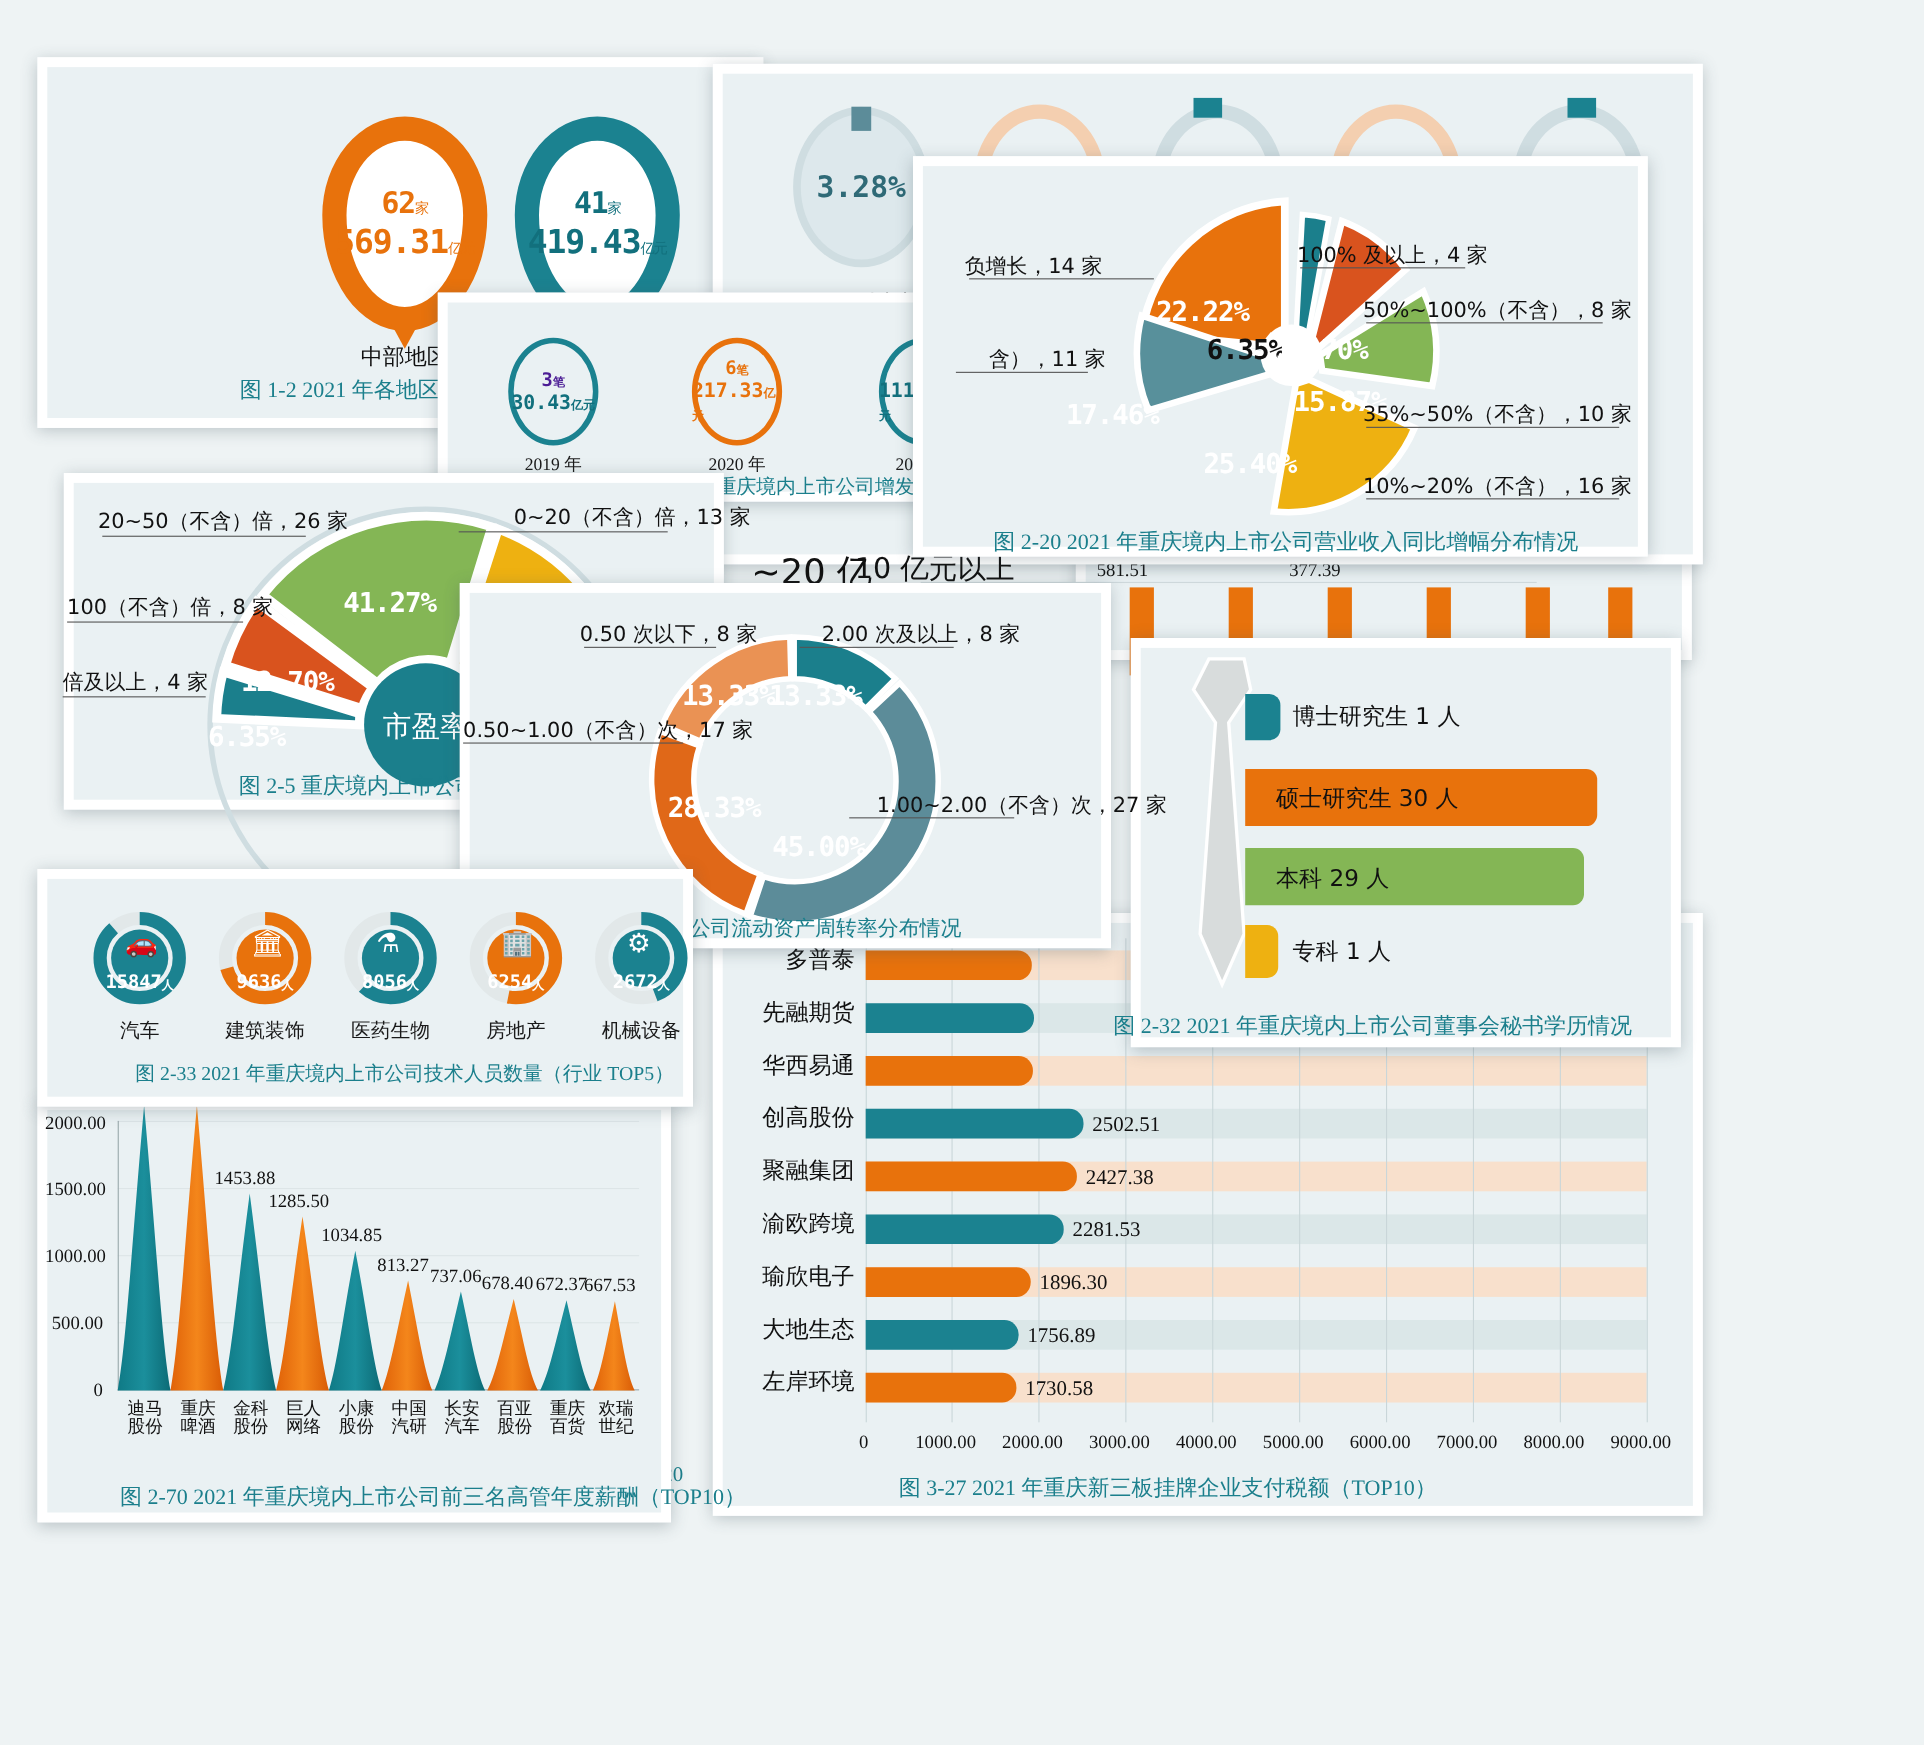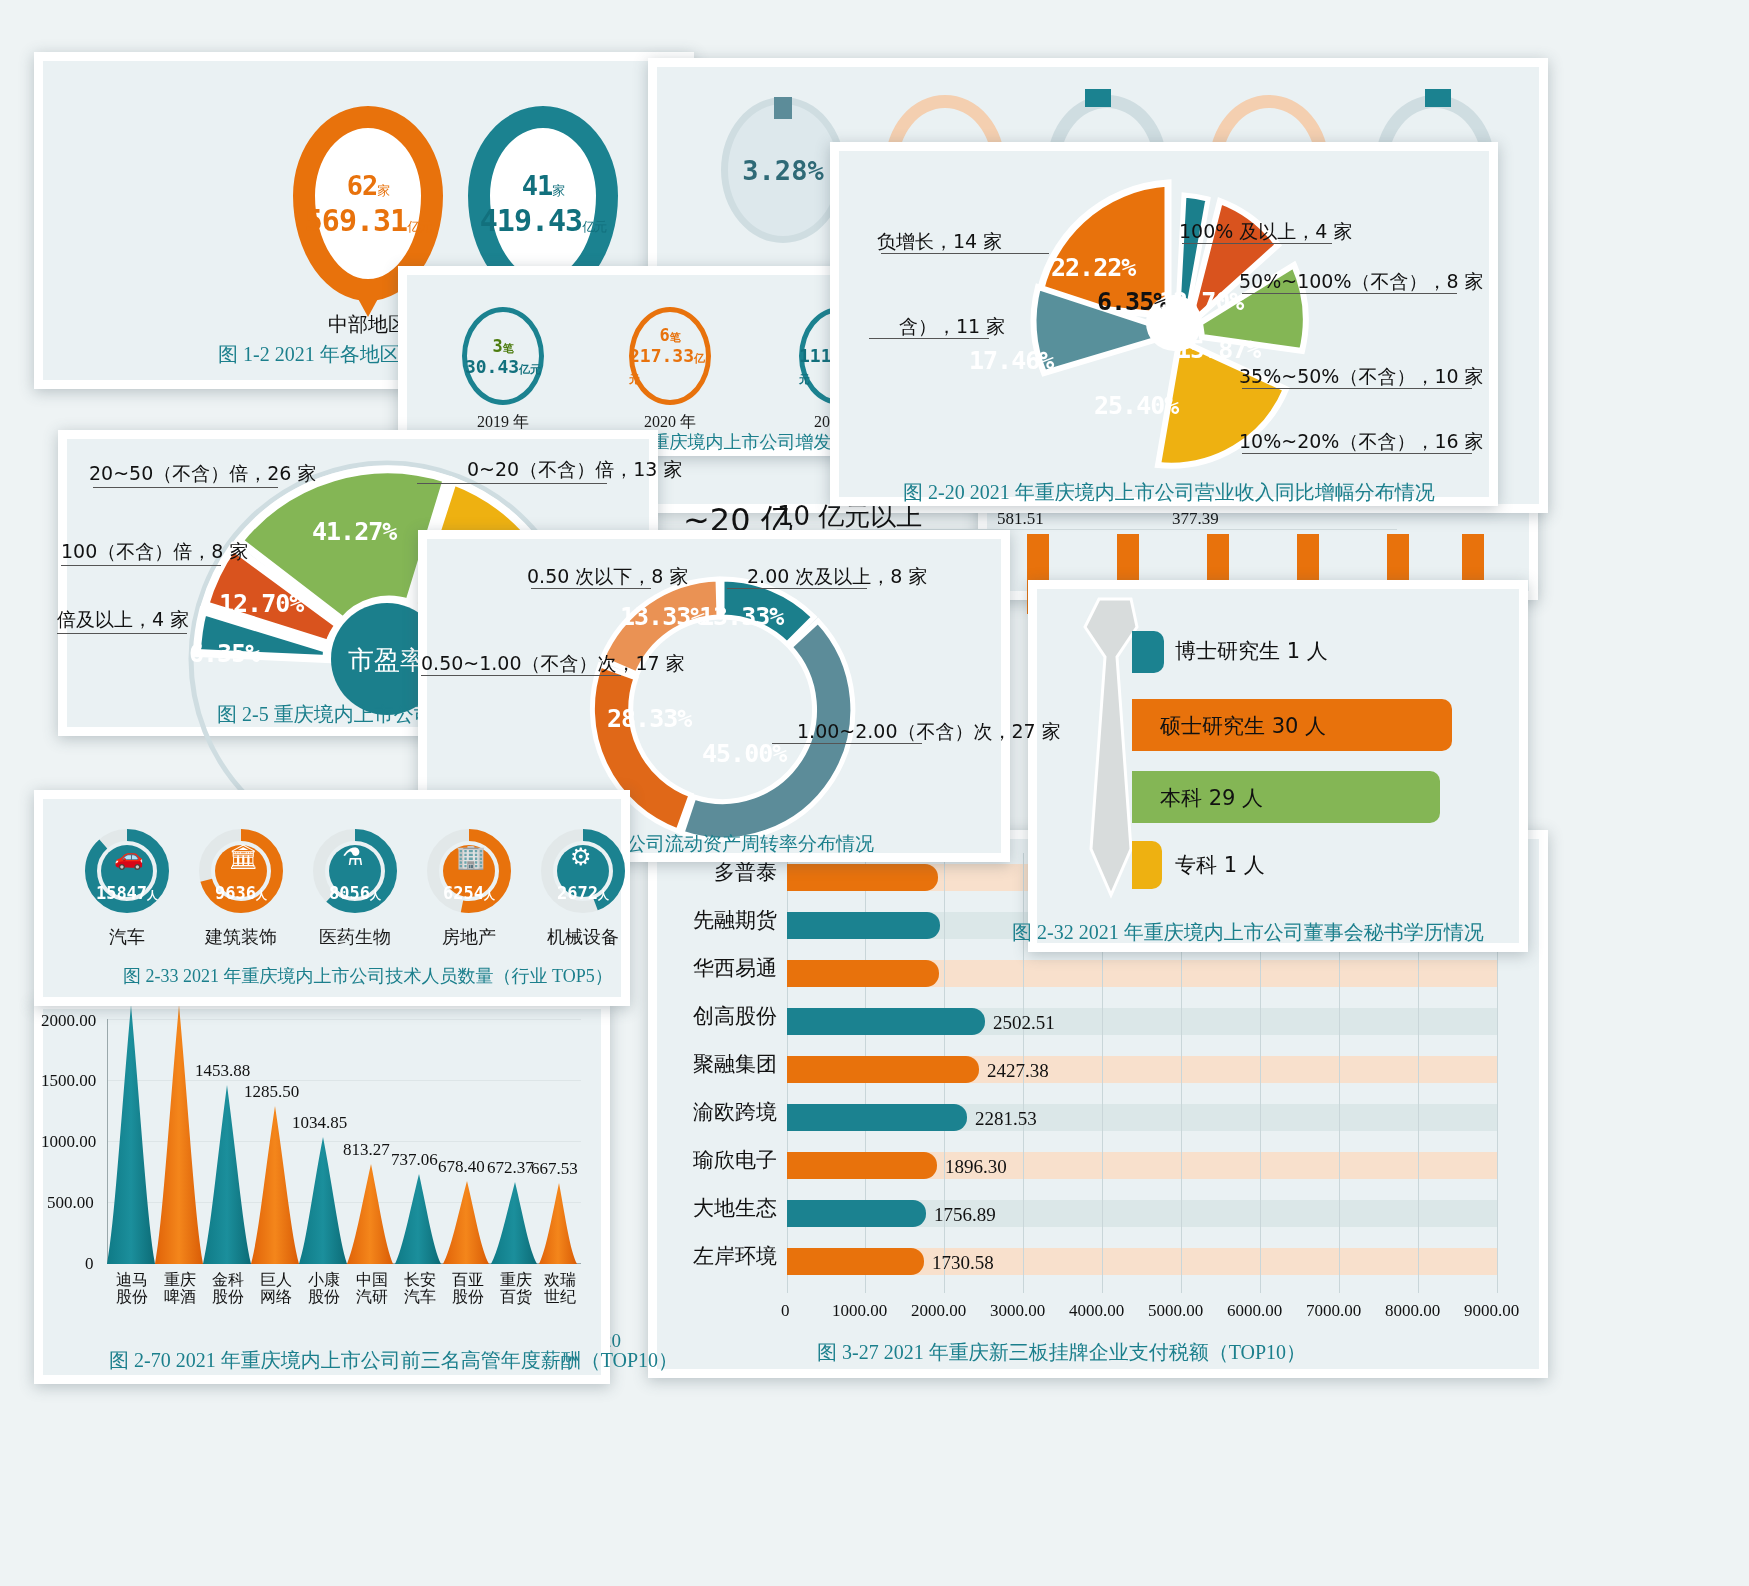--- a/index.html
+++ b/index.html
@@ -15,21 +15,21 @@
     border:9px solid #ffffff;
     box-shadow:0 3px 14px rgba(60,80,90,0.30);
   }
   .caption {
     position:absolute; color:#1b7f8c; font-size:20px; white-space:nowrap;
     font-family:"Liberation Serif", serif;
   }
   .lbl-cn { position:absolute; font-size:19px; white-space:nowrap; font-family:"DejaVu Sans", sans-serif; color:#111; }
   .leader { position:absolute; background:#555; height:1px; }
   .pctlbl { position:absolute; font-weight:bold; color:#fff; font-size:25px;
-            font-family:"DejaVu Sans Mono", monospace; letter-spacing:-1px; white-space:nowrap;}
+            font-family:"DejaVu Sans Mono", monospace; letter-spacing:-1px; white-space:nowrap;margin-top:16px;}
   svg { display:block; overflow:visible; }
 
   
   .pin { position:absolute; width:150px; height:195px; }
   .pin .ring { position:absolute; inset:0; border-radius:50% 50% 50% 50%/46% 46% 54% 54%;
                border:22px solid #1b8290; background:#fff; }
   .pin.orange .ring { border-color:#e8720c; }
   .pin .tail { position:absolute; left:50%; bottom:-16px; margin-left:-12px;
                width:0;height:0;border-left:12px solid transparent;border-right:12px solid transparent;
                border-top:22px solid #1b8290; }
@@ -42,21 +42,21 @@
   .pin .sm { font:13px "DejaVu Sans", sans-serif; }
   .pin .name { position:absolute; left:0; right:0; top:205px; text-align:center;
                font:20px "DejaVu Sans", sans-serif; color:#111; }
 
   
   .oval { position:absolute; width:82px; height:98px; }
   .oval .ring { position:absolute; inset:0; border-radius:50%; border:5px solid #1b8290; background:transparent;}
   .oval.orange .ring { border-color:#e8720c; }
   .oval .txt { position:absolute; inset:0; display:flex; flex-direction:column;
                align-items:center; justify-content:center; }
-  .oval .a { font:bold 17px "DejaVu Sans Mono", monospace; color:#4d7c0f;}
+  .oval .a { font:bold 17px "DejaVu Sans Mono", monospace; color:#4c1d95;}
   .oval .b { font:bold 18px "DejaVu Sans Mono", monospace; color:#12707d;}
   .oval.orange .a, .oval.orange .b { color:#e8720c; }
   .oval .yr { position:absolute; left:-20px; right:-20px; top:105px; text-align:center;
               font:16px "Liberation Serif", serif;}
 
   
   .dp { position:absolute; width:92px; height:92px; }
   .dp .name { position:absolute; left:-25px; right:-25px; top:100px; text-align:center;
               font:18px "DejaVu Sans", sans-serif;}
   .dp .val { position:absolute; inset:0; display:flex; align-items:flex-end; justify-content:center;

